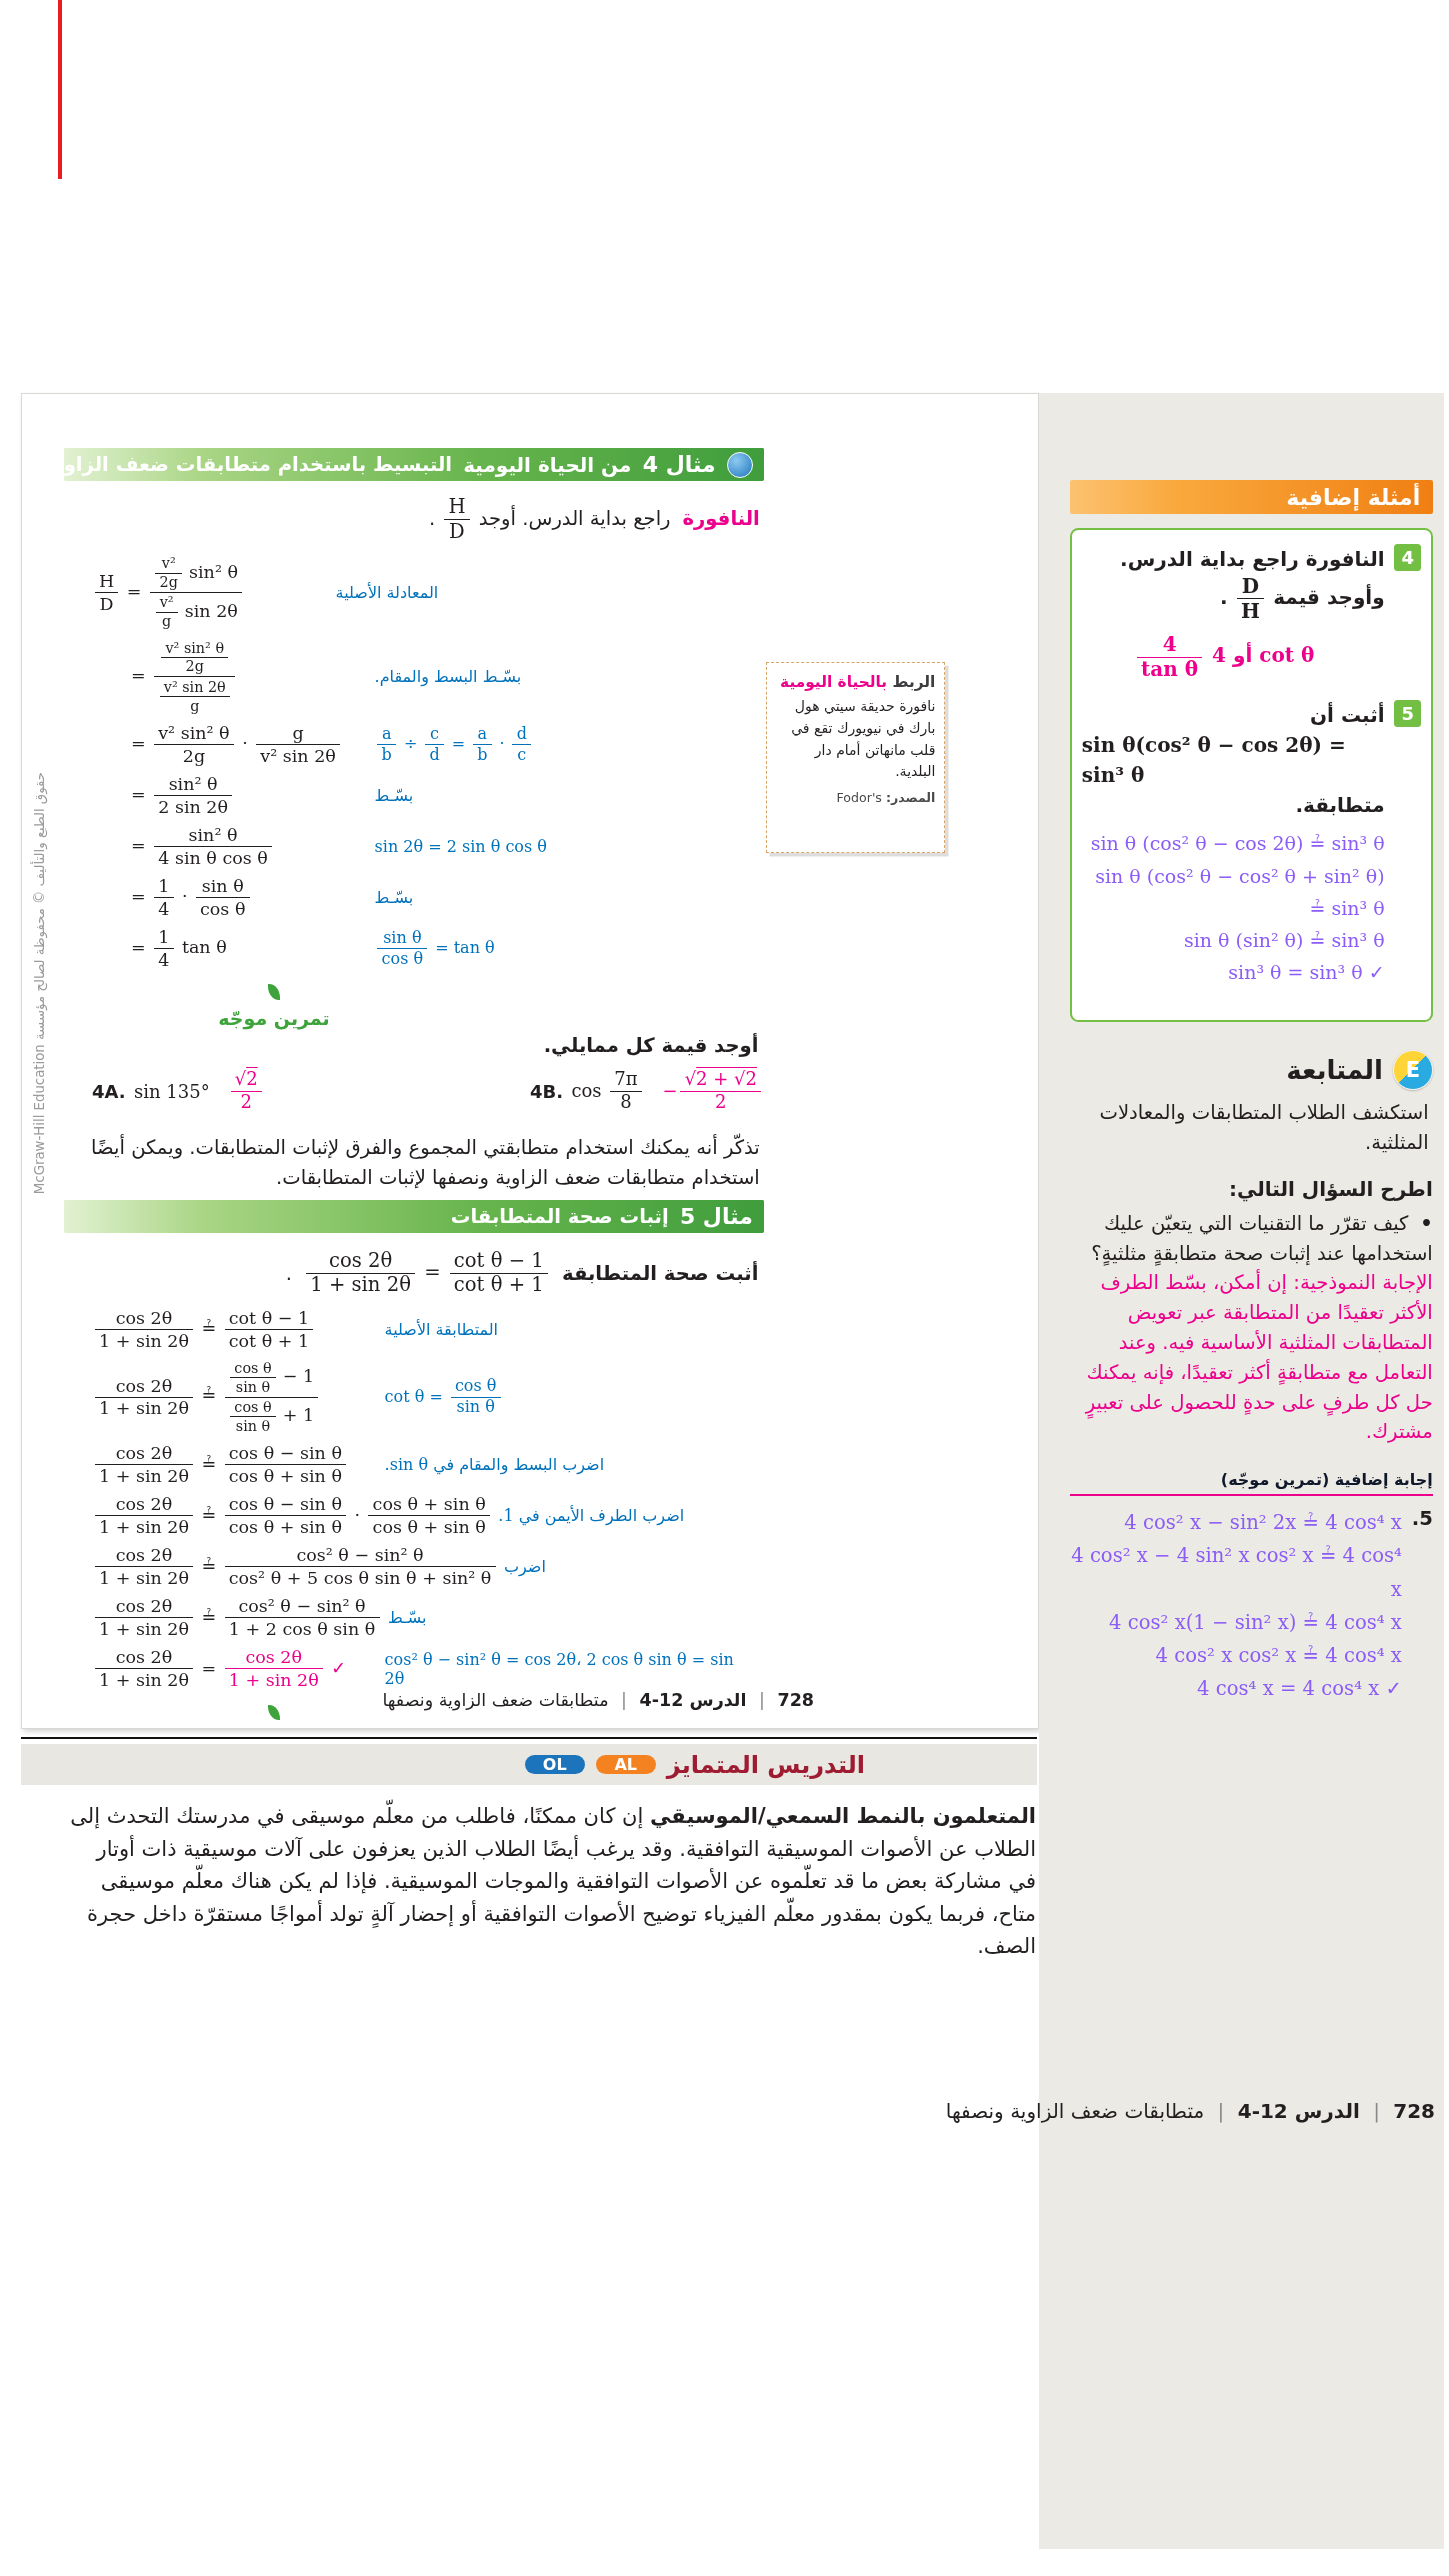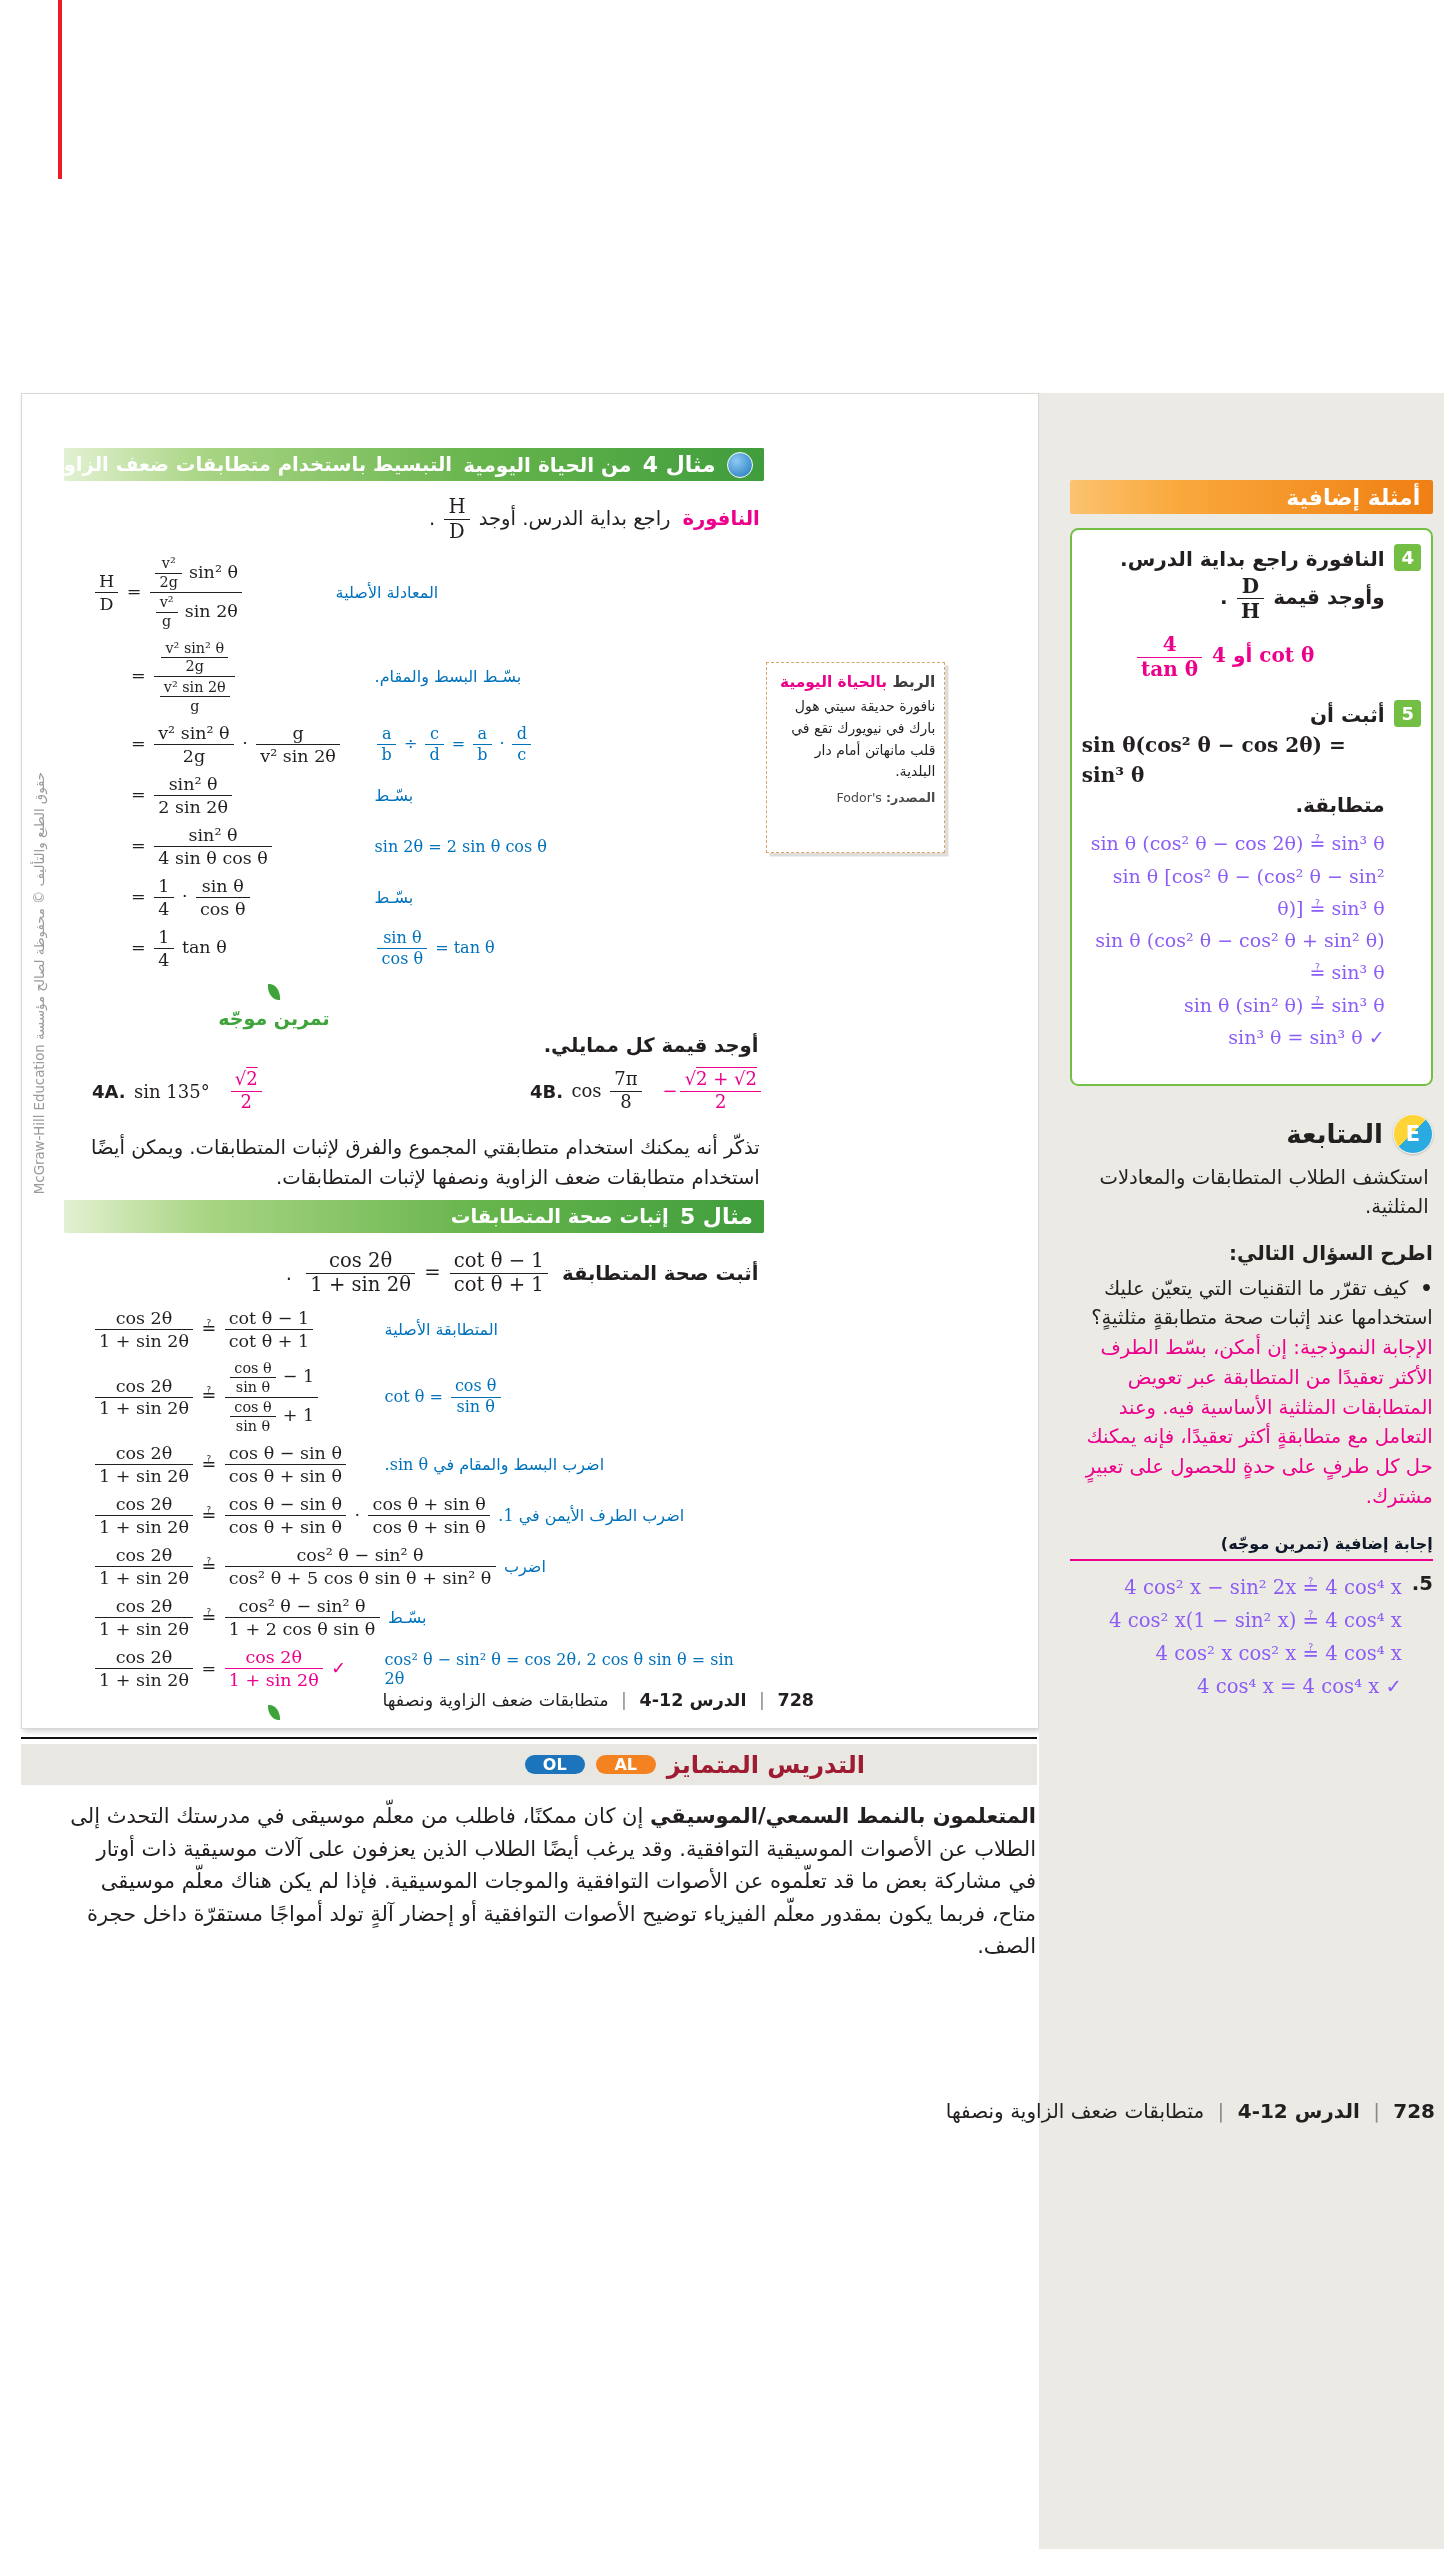--- a/index.html
+++ b/index.html
@@ -442,21 +442,20 @@
       </div>
 
       <div class="sb-ex">
         <span class="num-badge">5</span>
         <div class="sb-ex-body">
           <span class="bold">أثبت أن</span>
           <span class="math bold">sin θ(cos² θ − cos 2θ) = sin³ θ</span>
           <span class="bold">متطابقة.</span>
           <div class="magenta-lines">
             <div class="mline">sin θ (cos² θ − cos 2θ) ≟ sin³ θ</div>
-            <div class="mline">sin θ [cos² θ − (cos² θ − sin² θ)] ≟ sin³ θ</div>
             <div class="mline">sin θ (cos² θ − cos² θ + sin² θ) ≟ sin³ θ</div>
             <div class="mline">sin θ (sin² θ) ≟ sin³ θ</div>
             <div class="mline">sin³ θ = sin³ θ ✓</div>
           </div>
         </div>
       </div>
 
     </div>
 
     <div class="followup">
@@ -477,20 +476,21 @@
       <span class="magenta">الإجابة النموذجية: إن أمكن، بسّط الطرف الأكثر تعقيدًا من المتطابقة عبر تعويض المتطابقات المثلثية الأساسية فيه. وعند التعامل مع متطابقةٍ أكثر تعقيدًا، فإنه يمكنك حل كل طرفٍ على حدةٍ للحصول على تعبيرٍ مشترك.</span>
     </div>
 
     <div class="extra-answer">
       <div class="ea-head">إجابة إضافية (تمرين موجّه)</div>
       <hr class="magenta-rule">
       <div class="ea-body">
         <span class="ea-num">5.</span>
         <div class="magenta-lines">
           <div class="mline">4 cos² x − sin² 2x ≟ 4 cos⁴ x</div>
+          <div class="mline">4 cos² x − 4 sin² x cos² x ≟ 4 cos⁴ x</div>
           <div class="mline">4 cos² x(1 − sin² x) ≟ 4 cos⁴ x</div>
           <div class="mline">4 cos² x cos² x ≟ 4 cos⁴ x</div>
           <div class="mline">4 cos⁴ x = 4 cos⁴ x ✓</div>
         </div>
       </div>
     </div>
 
   </aside>
 
   <div class="diff-rule"></div>

